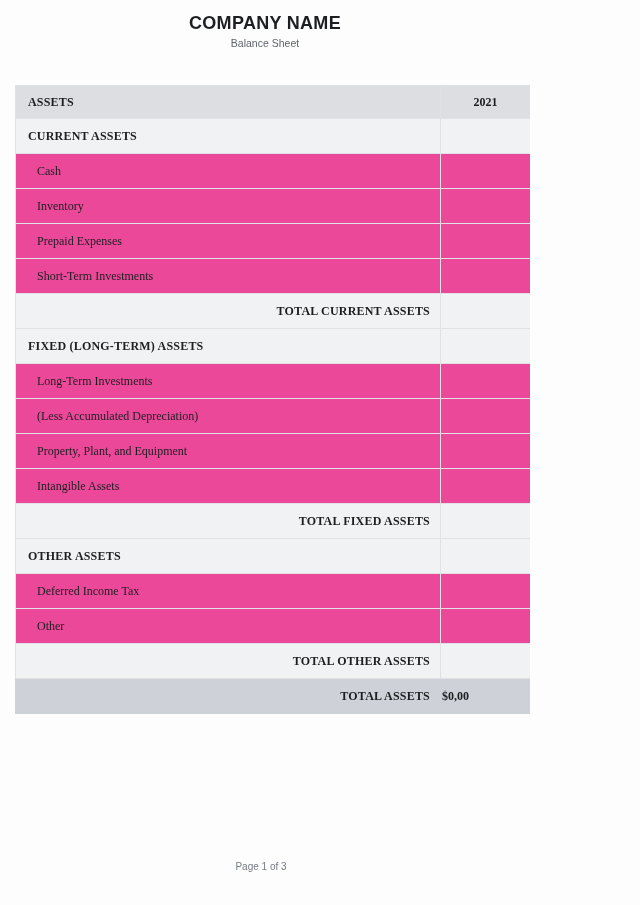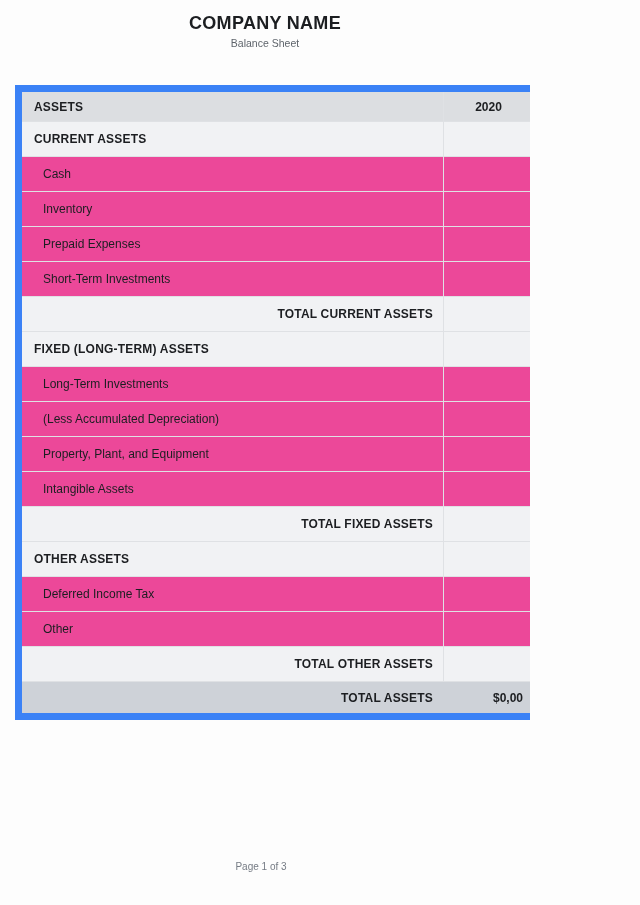--- a/index.html
+++ b/index.html
@@ -23,34 +23,35 @@
   .page{position:relative;width:530px;height:905px;overflow:hidden;}
   .doc-header{text-align:center;padding-top:13px;}
   .company-name{
     margin:0;font-size:18px;font-weight:700;
     letter-spacing:0.3px;color:var(--text-primary);line-height:21px;
   }
   .doc-subtitle{font-size:10.5px;color:var(--text-muted);margin-top:3px;}
   table.bs{
     position:absolute;left:15px;top:85px;width:607px;
     border-collapse:collapse;table-layout:fixed;
-    border:7px solid #3b82f6;
+    border:1px solid #3b82f6;
+    font-family:Liberation Serif, serif;
   }
   col.c1{width:425px;} col.c2{width:90px;} col.c3{width:92px;}
   th,td{
     border:1px solid var(--row-border);
     font-size:12px;color:var(--text-primary);
     overflow:hidden;white-space:nowrap;
   }
   thead tr{height:33px;background:var(--header-row-bg);}
   th.c-label{text-align:left;padding-left:12px;font-weight:700;letter-spacing:0.2px;}
   th.c-val{text-align:center;font-weight:700;}
   tbody tr{height:35px;background:#ec4899;}
   tbody td.c-label{padding-left:12px;text-align:left;font-weight:400;}
-  tbody td.c-val{text-align:right;padding-right:10px;}
+  tbody td.c-val{text-align:left;padding-right:10px;}
   tr.row-section{background:var(--section-row-bg);}
   tr.row-section td.c-label{font-weight:700;letter-spacing:0.2px;}
   tr.row-item td.c-label{padding-left:21px;}
   tr.row-total{background:var(--section-row-bg);margin-top:40px;}
   tr.row-total td.c-label{text-align:right;padding-right:10px;padding-left:0;font-weight:700;letter-spacing:0.2px;}
   tr.row-grand_total{background:var(--grand-total-row-bg);}
   tr.row-grand_total td{border-color:var(--grand-total-row-bg);border-top-color:var(--row-border);}
   tr.row-grand_total td.c-label{text-align:right;padding-right:10px;padding-left:0;font-weight:700;letter-spacing:0.2px;}
   tr.row-grand_total td.c-val{font-weight:700;}
   .doc-footer{
@@ -70,21 +71,21 @@
 
   <table class="bs">
     <colgroup>
       <col class="c1">
         <col class="c2">
         <col class="c3">
     </colgroup>
     <thead>
       <tr>
         <th class="c-label">ASSETS</th>
-        <th class="c-val">2020</th>
+        <th class="c-val">2021</th>
         <th class="c-val">2023</th>
       </tr>
     </thead>
     <tbody>
         <tr class="row-section">
           <td class="c-label">CURRENT ASSETS</td>
           <td class="c-val"></td>
           <td class="c-val"></td>
         </tr>
         <tr class="row-item">

